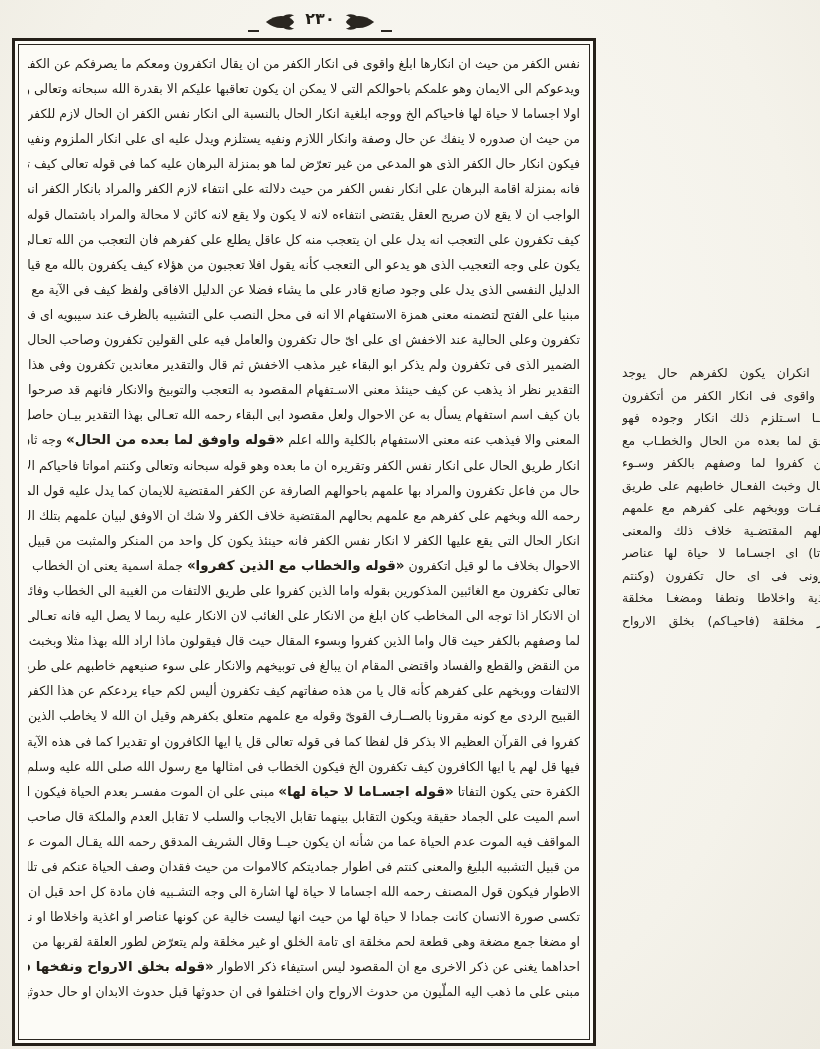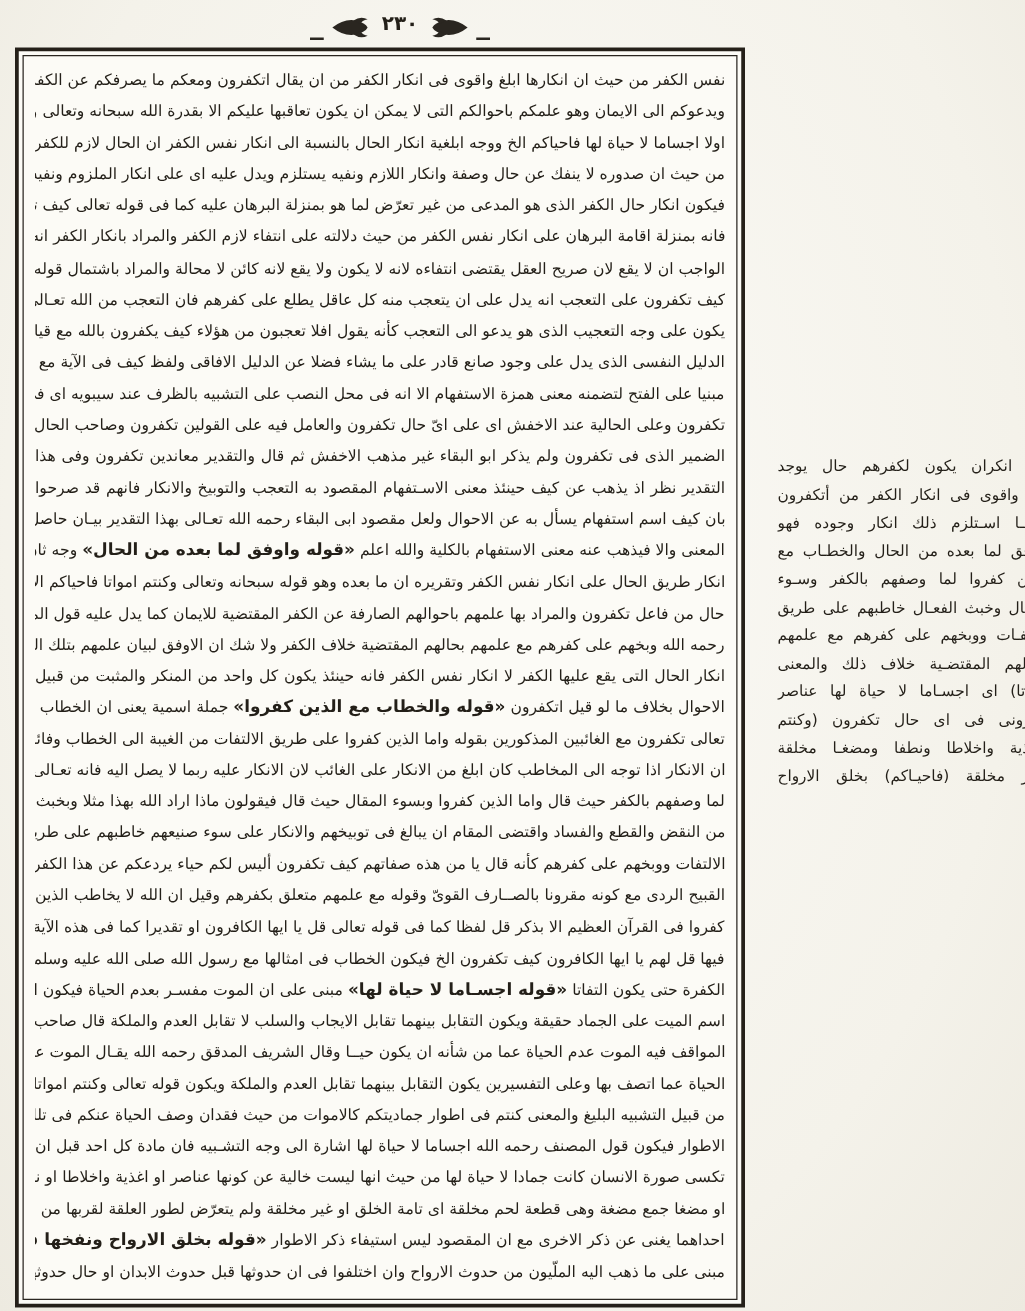--- a/index.html
+++ b/index.html
@@ -102,21 +102,20 @@
           <div class="line">ان الانكار اذا توجه الى المخاطب كان ابلغ من الانكار على الغائب لان الانكار عليه ربما لا يصل اليه فانه تعـالى</div>
           <div class="line">لما وصفهم بالكفر حيث قال واما الذين كفروا وبسوء المقال حيث قال فيقولون ماذا اراد الله بهذا مثلا وبخبث الفعال</div>
           <div class="line">من النقض والقطع والفساد واقتضى المقام ان يبالغ فى توبيخهم والانكار على سوء صنيعهم خاطبهم على طريقة</div>
           <div class="line">الالتفات ووبخهم على كفرهم كأنه قال يا من هذه صفاتهم كيف تكفرون أليس لكم حياء يردعكم عن هذا الكفر</div>
           <div class="line">القبيح الردى مع كونه مقرونا بالصــارف القوىّ وقوله مع علمهم متعلق بكفرهم وقيل ان الله لا يخاطب الذين</div>
           <div class="line">كفروا فى القرآن العظيم الا بذكر قل لفظا كما فى قوله تعالى قل يا ايها الكافرون او تقديرا كما فى هذه الآية فان التقدير</div>
           <div class="line">فيها قل لهم يا ايها الكافرون كيف تكفرون الخ فيكون الخطاب فى امثالها مع رسول الله صلى الله عليه وسلم لا مع</div>
           <div class="line">الكفرة حتى يكون التفاتا <strong class="qawl">«قوله اجسـاما لا حياة لها»</strong> مبنى على ان الموت مفسـر بعدم الحياة فيكون اطلاق</div>
           <div class="line">اسم الميت على الجماد حقيقة ويكون التقابل بينهما تقابل الايجاب والسلب لا تقابل العدم والملكة قال صاحب</div>
           <div class="line">المواقف فيه الموت عدم الحياة عما من شأنه ان يكون حيــا وقال الشريف المدقق رحمه الله يقـال الموت عدم</div>
-          <div class="line">الحياة عما اتصف بها وعلى التفسيرين يكون التقابل بينهما تقابل العدم والملكة ويكون قوله تعالى وكنتم امواتا</div>
           <div class="line">من قبيل التشبيه البليغ والمعنى كنتم فى اطوار جماديتكم كالاموات من حيث فقدان وصف الحياة عنكم فى تلك</div>
           <div class="line">الاطوار فيكون قول المصنف رحمه الله اجساما لا حياة لها اشارة الى وجه التشـبيه فان مادة كل احد قبل ان</div>
           <div class="line">تكسى صورة الانسان كانت جمادا لا حياة لها من حيث انها ليست خالية عن كونها عناصر او اغذية واخلاطا او نطفا</div>
           <div class="line">او مضغا جمع مضغة وهى قطعة لحم مخلقة اى تامة الخلق او غير مخلقة ولم يتعرّض لطور العلقة لقربها من طور المضغة فذكر</div>
           <div class="line">احداهما يغنى عن ذكر الاخرى مع ان المقصود ليس استيفاء ذكر الاطوار <strong class="qawl">«قوله بخلق الارواح ونفخها فيكم»</strong></div>
           <div class="line last">مبنى على ما ذهب اليه الملّيون من حدوث الارواح وان اختلفوا فى ان حدوثها قبل حدوث الابدان او حال حدوثها</div>
         </div>
     </div>
   </div>
 

